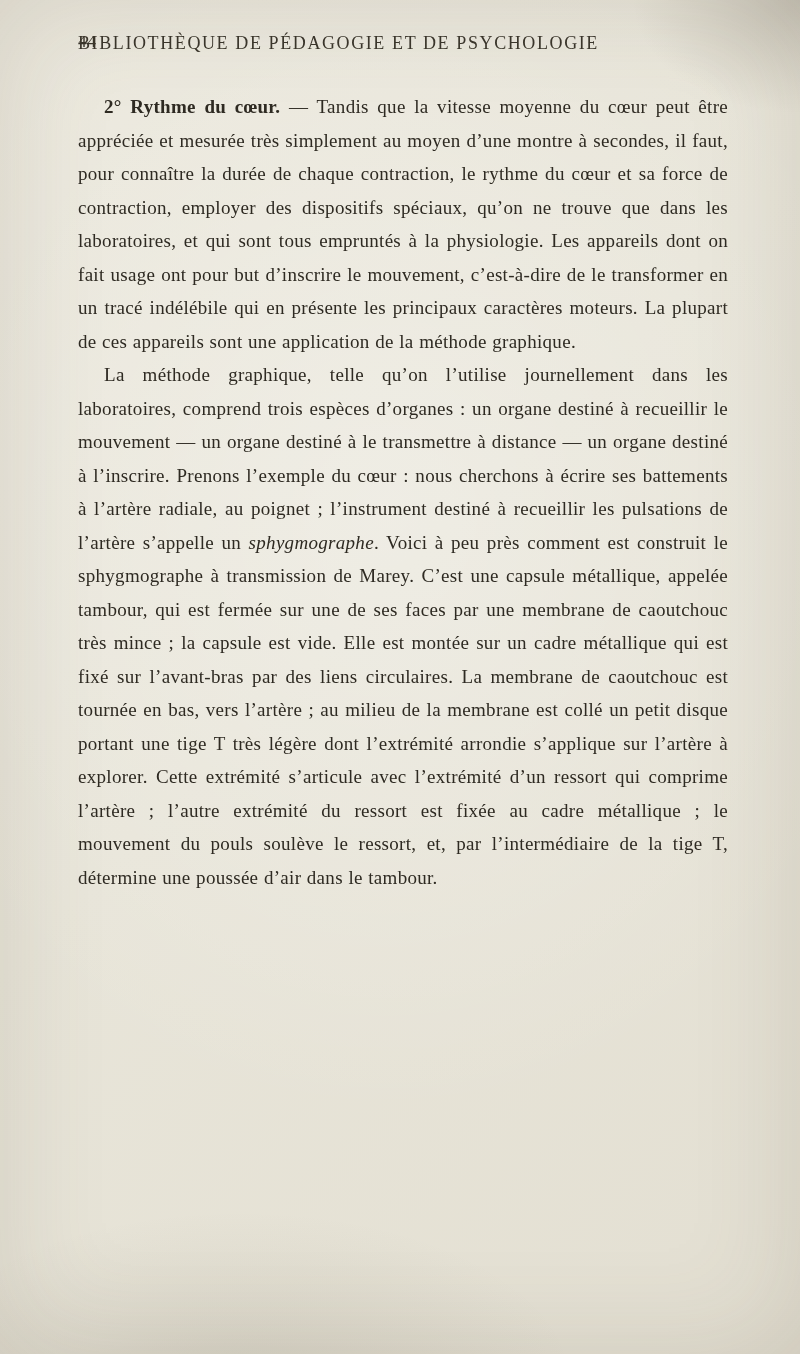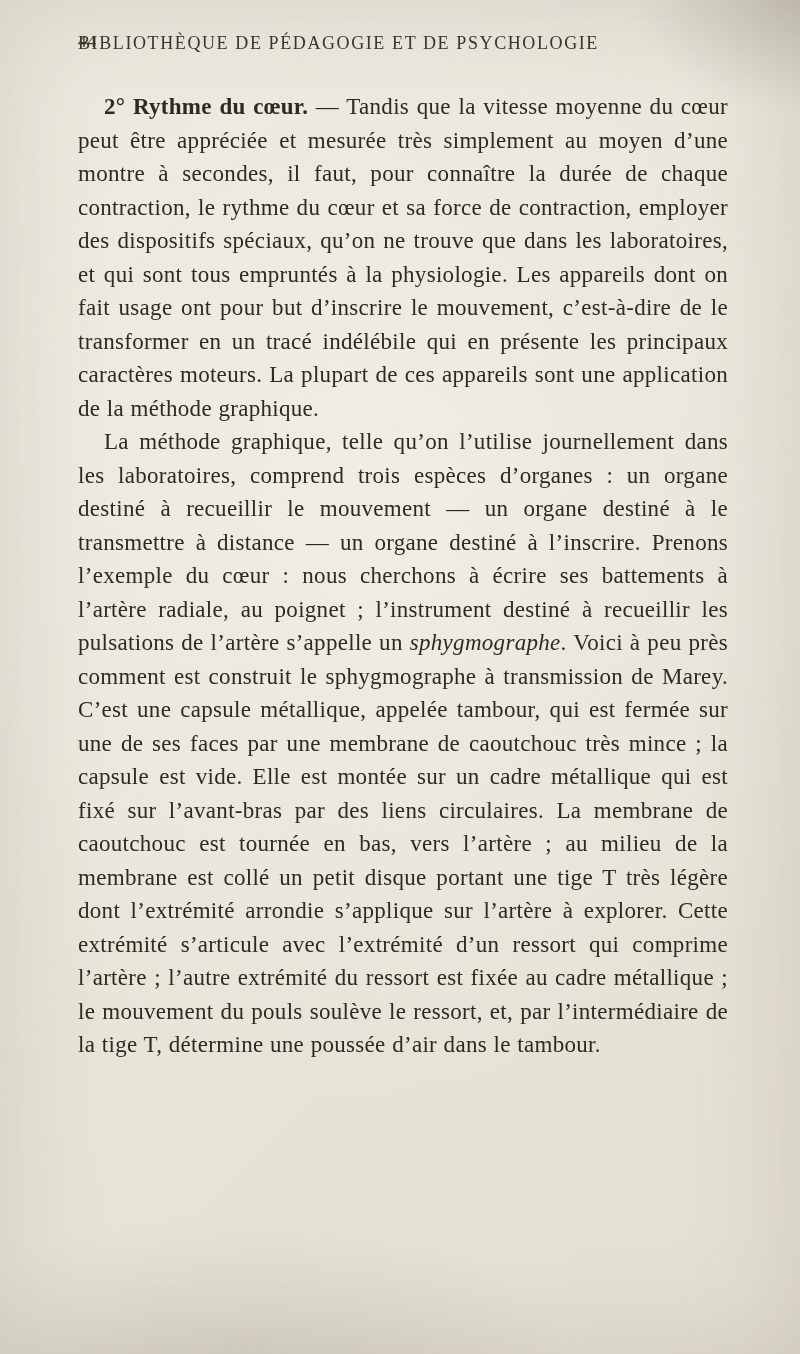--- a/index.html
+++ b/index.html
@@ -44,21 +44,21 @@
   .running-title {
     display: block;
     text-align: left;
     font-size: 18px;
     letter-spacing: 1.6px;
     padding-top: 3px;
     white-space: nowrap;
   }
 
   .page-body {
-    font-size: 23px;
+    font-size: 19px;
     line-height: 33.5px;
     text-align: justify;
     letter-spacing: 0.3px;
     word-spacing: 0.5px;
   }
 
   .page-body p {
     text-indent: 26px;
   }
 

